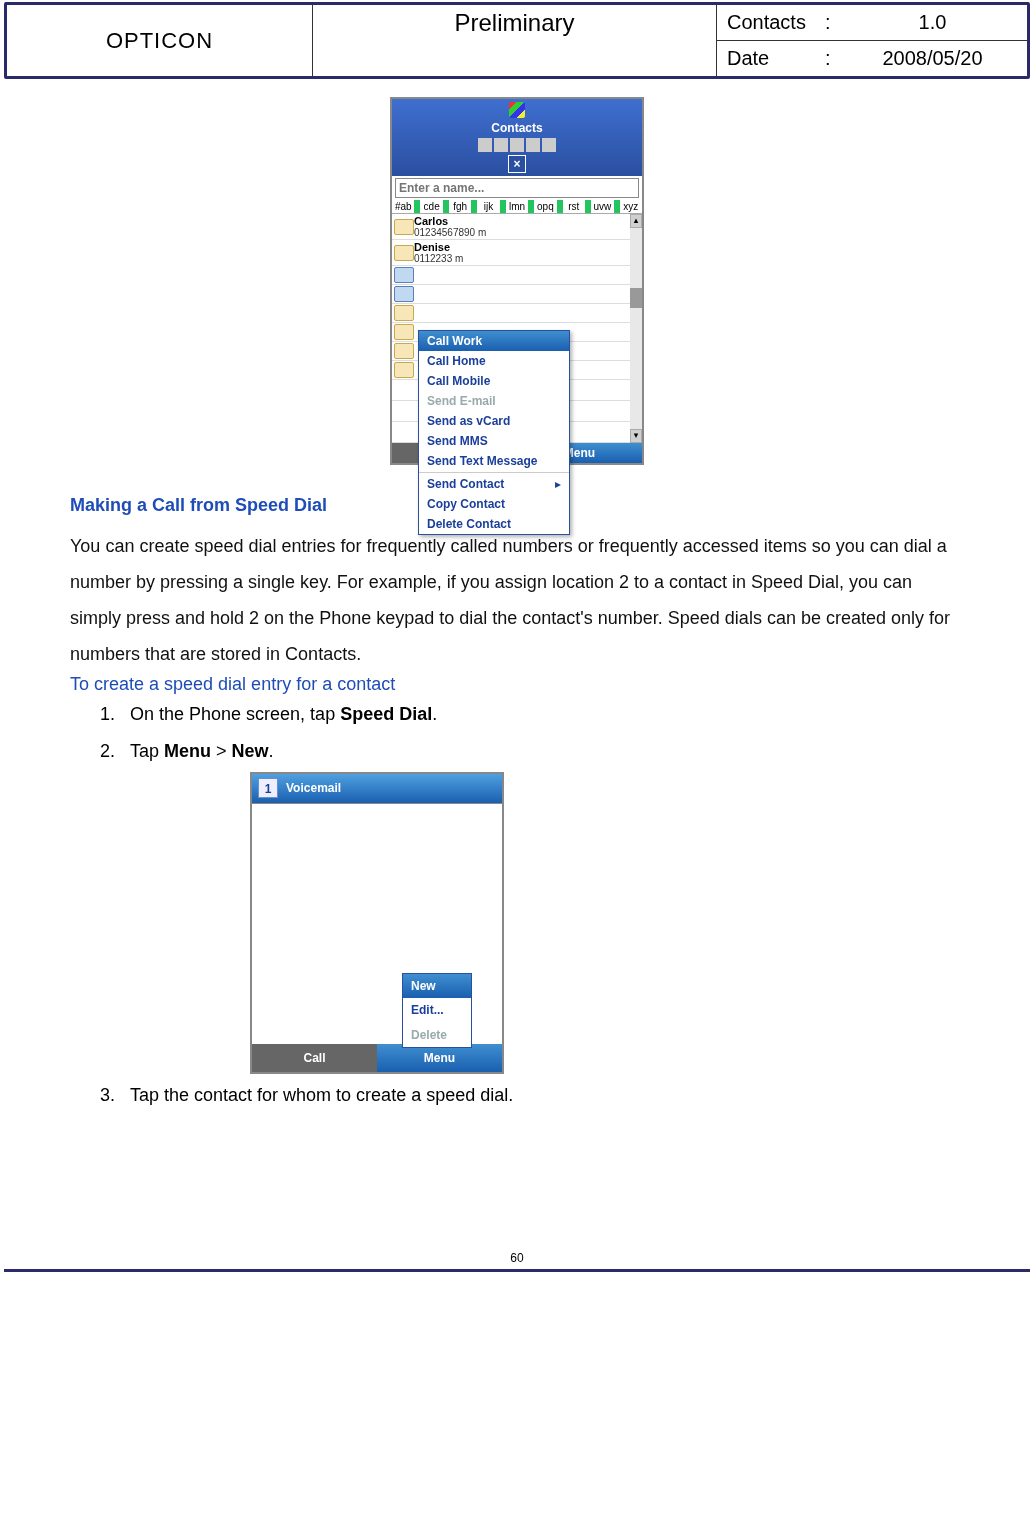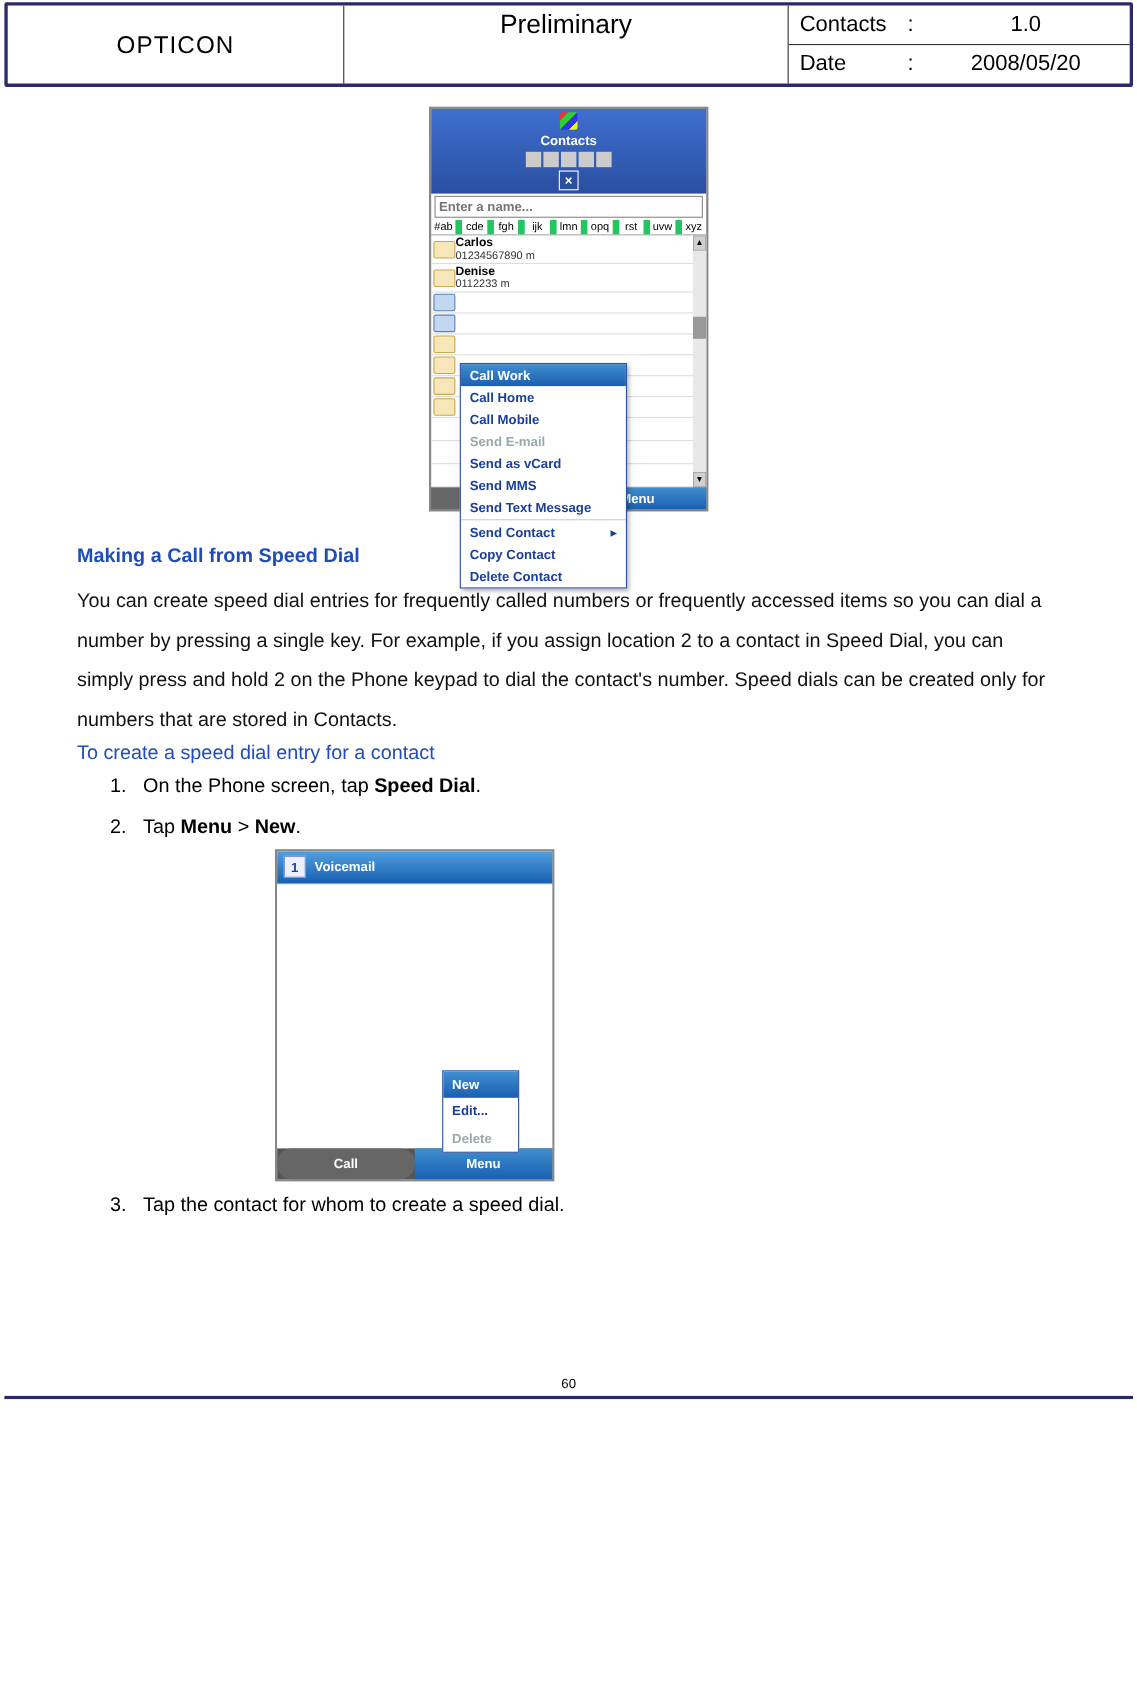--- a/index.html
+++ b/index.html
@@ -201,21 +201,21 @@
     font-weight:bold;
     padding:0;
     width:68px;
     z-index:5;
   }
   .mini-menu .mi { padding:2px 8px; }
   .mini-menu .sel { background: linear-gradient(#3f8fd0,#1a5fb0); color:#fff; }
   .mini-menu .disabled { color:#9aa; }
   .soft2 { display:flex; background:#555; color:#fff; font-weight:bold; font-size:12px; }
   .soft2 div { flex:1; text-align:center; padding:4px 0; }
-  .soft2 .left { background:#666;border-radius:13px; }
+  .soft2 .left { background:#666; }
   .soft2 .right { background: linear-gradient(#3f8fd0,#1a5fb0); }
 
   .page-num {
     text-align:center;
     font-size:12px;
     margin-top: 140px;
     padding-bottom: 4px;
   }
   .footer-line {
     height: 3px;

